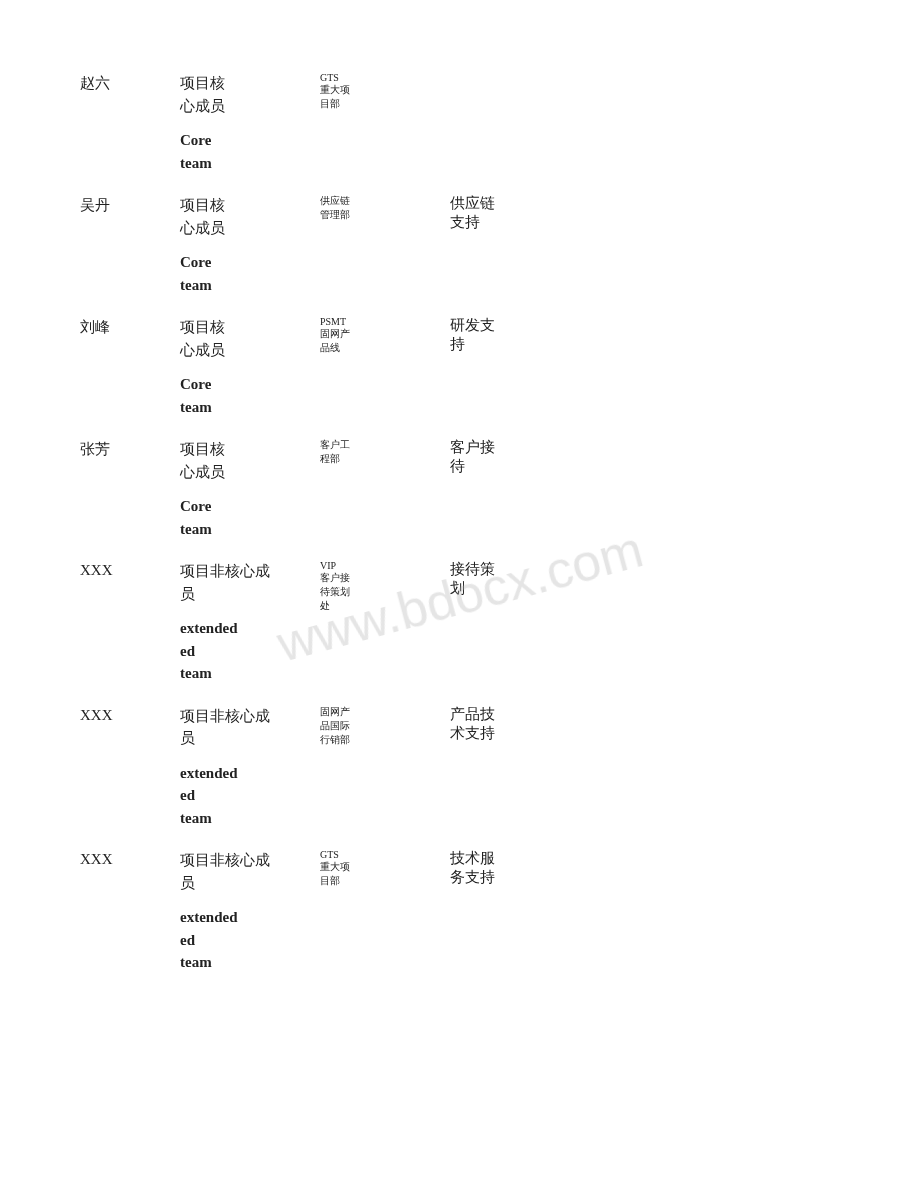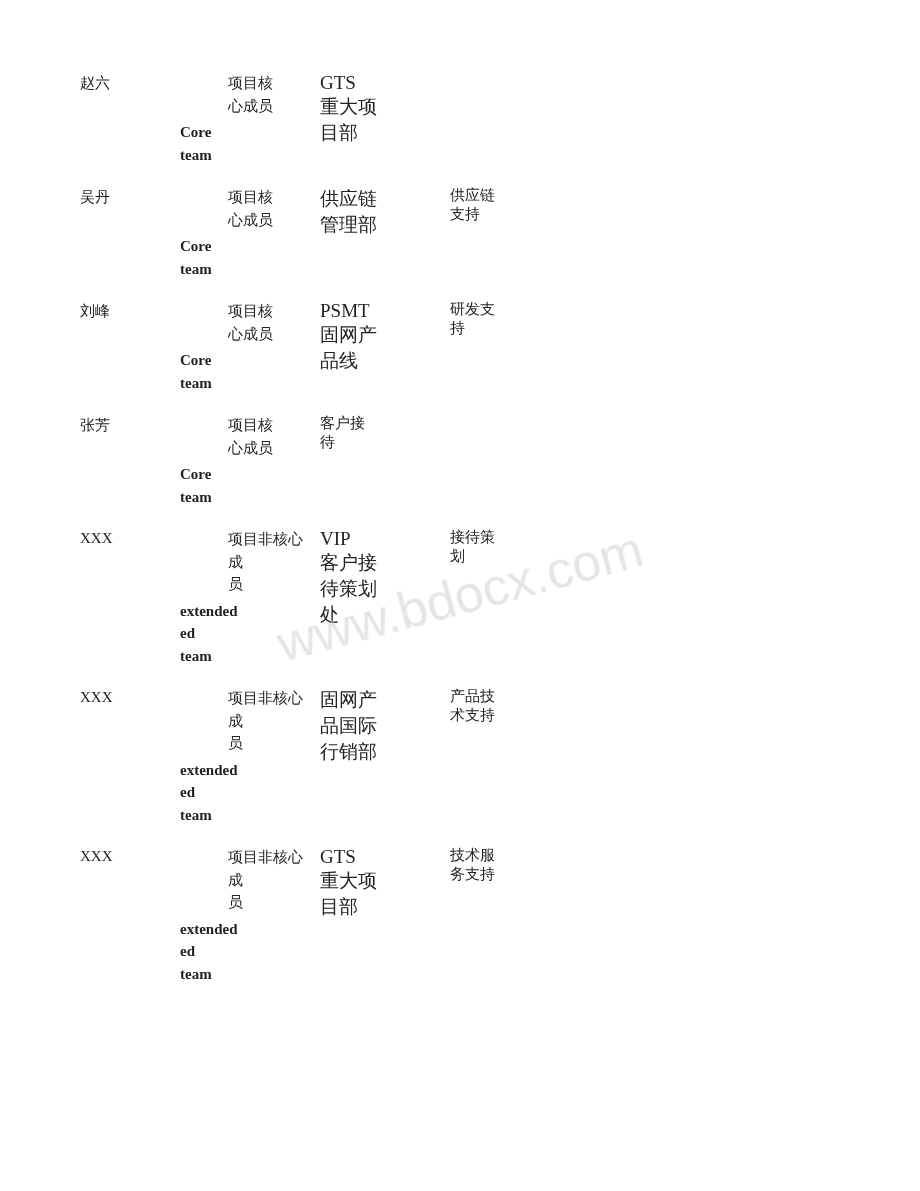--- a/index.html
+++ b/index.html
@@ -34,35 +34,34 @@
     }
     .col-role {
       width: 140px;
       min-width: 140px;
       font-size: 15px;
       padding-right: 10px;
     }
     .col-dept {
       width: 130px;
       min-width: 130px;
-      font-size: 19px;
+      font-size: 10px;
       padding-right: 10px;
     }
     .col-resp {
       width: 110px;
       min-width: 110px;
       font-size: 15px;
     }
     .role-line {
       line-height: 1.5;
-      margin-left: 48px;
     }
     .team-type {
       font-weight: bold;
-      margin-top: 4px;
+      margin-top: 12px;
       line-height: 1.5;
     }
     .watermark {
       position: fixed;
       top: 50%;
       left: 50%;
       transform: translate(-50%, -50%) rotate(-15deg);
       font-size: 52px;
       color: rgba(180,180,180,0.35);
       white-space: nowrap;
@@ -103,20 +102,21 @@
       </div>
       <div class="col-dept">PSMT<br>固网产<br>品线</div>
       <div class="col-resp">研发支<br>持</div>
     </div>
     <div class="row">
       <div class="col-name">张芳</div>
       <div class="col-role">
         <div class="role-line">项目核<br>心成员</div>
         <div class="team-type">Core<br>team</div>
       </div>
+      <div class="col-dept">客户工<br>程部</div>
       <div class="col-resp">客户接<br>待</div>
     </div>
     <div class="row">
       <div class="col-name">XXX</div>
       <div class="col-role">
         <div class="role-line">项目非核心成<br>员</div>
         <div class="team-type">extended<br>ed<br>team</div>
       </div>
       <div class="col-dept">VIP<br>客户接<br>待策划<br>处</div>
       <div class="col-resp">接待策<br>划</div>

